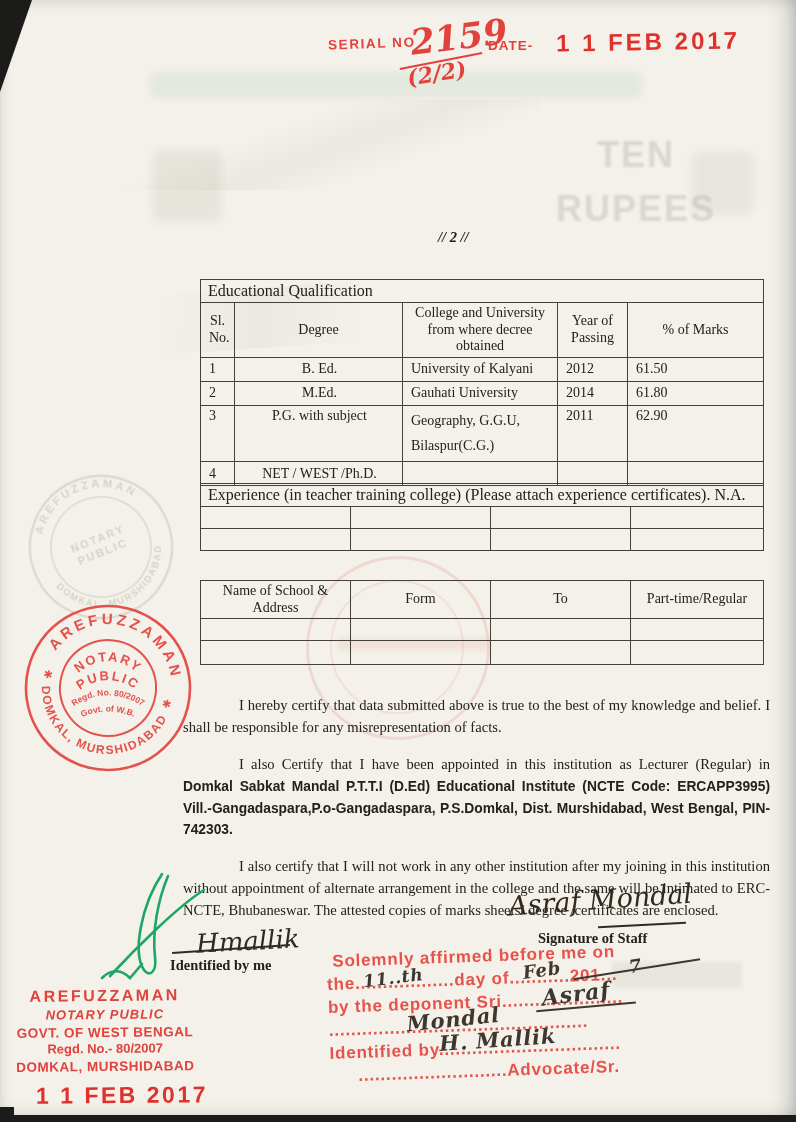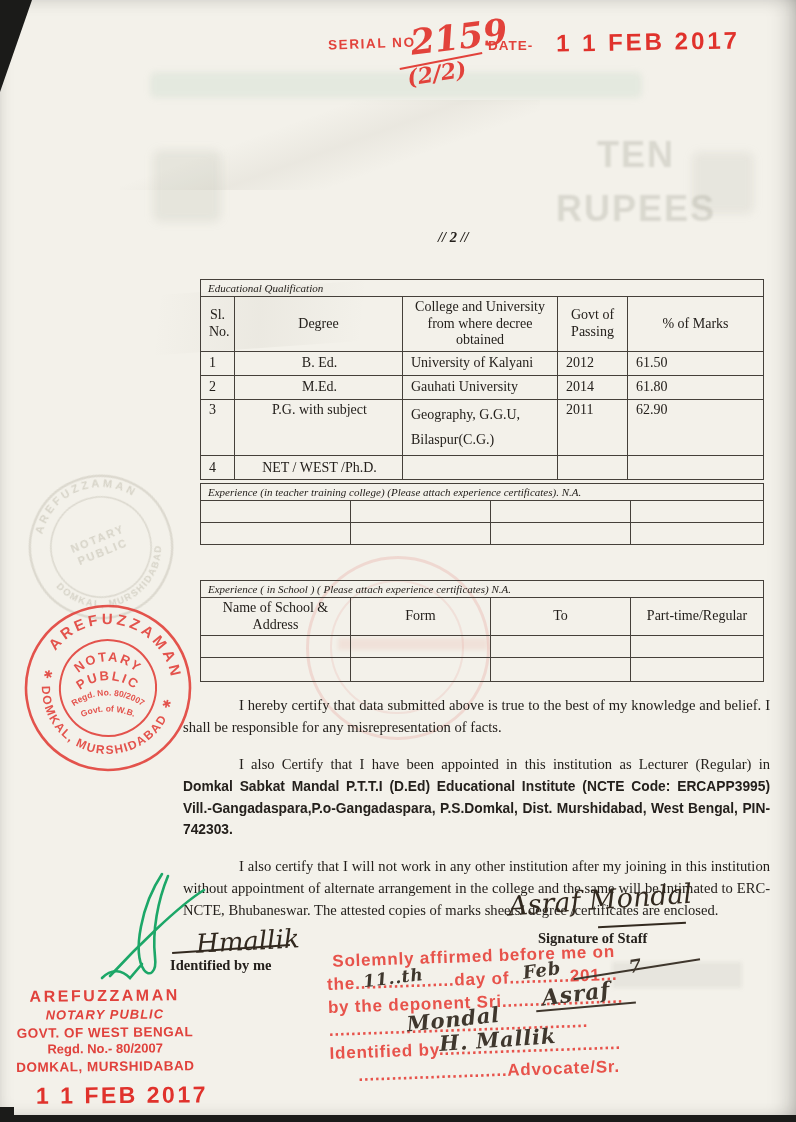--- a/index.html
+++ b/index.html
@@ -49,21 +49,21 @@
   .watermark{left:556px;top:128px;width:160px;text-align:center;
              font-family:"Liberation Sans",sans-serif;font-weight:700;font-size:36px;
              line-height:1.5;color:rgba(150,150,138,.28);filter:blur(1px);letter-spacing:2px;}
   .page-marker{left:438px;top:229px;font-size:14.5px;font-weight:700;font-style:italic;color:#24201c;}
 
   
   table{border-collapse:collapse;table-layout:fixed;background:transparent;}
   .doc-table{position:absolute;left:200px;width:563px;font-size:14px;color:#24201c;}
   .doc-table td,.doc-table th{border:1.4px solid #45403a;padding:2px 8px;font-weight:400;
                                overflow:hidden;}
-  .cap{font-weight:700;font-size:11px;padding:2px 7px !important;font-style:italic;}
+  .cap{font-weight:700;font-size:16px;padding:2px 7px !important;}
   .hdr{text-align:center;white-space:pre-line;line-height:1.18;vertical-align:middle;}
   .pre{white-space:pre-line;line-height:1.85;vertical-align:top;}
   .cnum{text-align:center;padding-left:10px !important;}
 
   
   .paras{left:183px;top:695px;width:596px;color:#24201c;}
   .paras p{margin:0 9px 15px 0;font-size:14.6px;line-height:1.5;text-align:justify;text-indent:56px;}
   .bold-sans{font-family:"Liberation Sans",sans-serif;font-weight:700;font-size:13.8px;}
 
   
@@ -156,21 +156,21 @@
         <tr>
           <td class="cap" colspan="5">Educational Qualification</td>
         </tr>
     <tr style="height:48px">
       <th class="hdr">Sl.
 No.</th>
       <th class="hdr">Degree</th>
       <th class="hdr">College and University
 from where decree
 obtained</th>
-      <th class="hdr">Govt of
+      <th class="hdr">Year of
 Passing</th>
       <th class="hdr">% of Marks</th>
     </tr>
     <tr style="height:24px">
       <td>1</td>
       <td class="cnum">B. Ed.</td>
       <td>University of Kalyani</td>
       <td>2012</td>
       <td>61.50</td>
     </tr>
@@ -226,23 +226,20 @@
     </table>
 
   <table class="doc-table" style="top:580px">
     <colgroup>
         <col style="width:150px">
         <col style="width:140px">
         <col style="width:140px">
         <col style="width:133px">
       </colgroup>
     <tbody>
-        <tr>
-          <td class="cap" colspan="4">Experience ( in School ) ( Please attach experience certificates) N.A.</td>
-        </tr>
     <tr style="height:34px">
       <th class="hdr">Name of School  &amp;
 Address</th>
       <th class="hdr">Form</th>
       <th class="hdr">To</th>
       <th class="hdr">Part-time/Regular</th>
     </tr>
     <tr style="height:22px">
       <td></td>
       <td></td>

